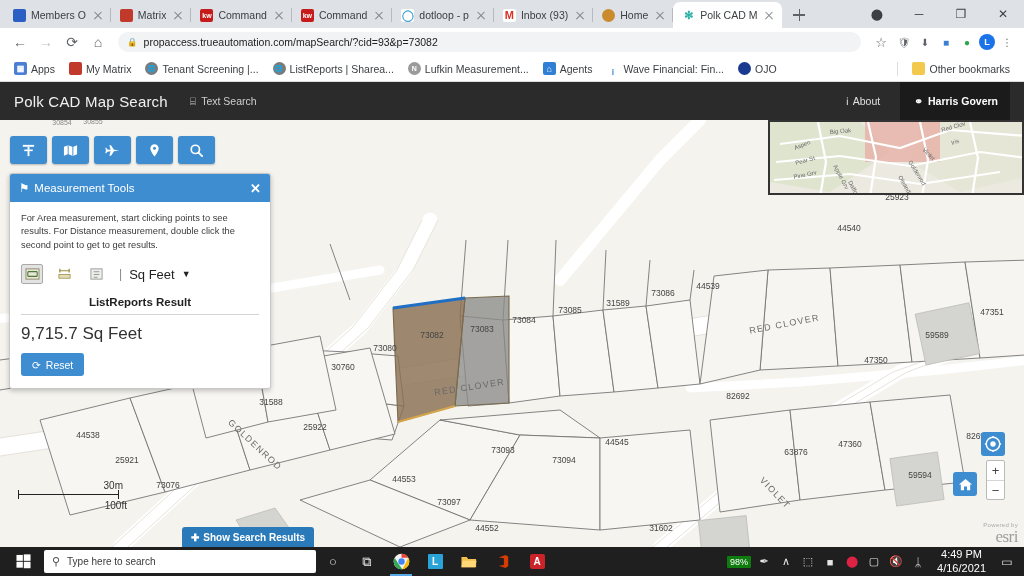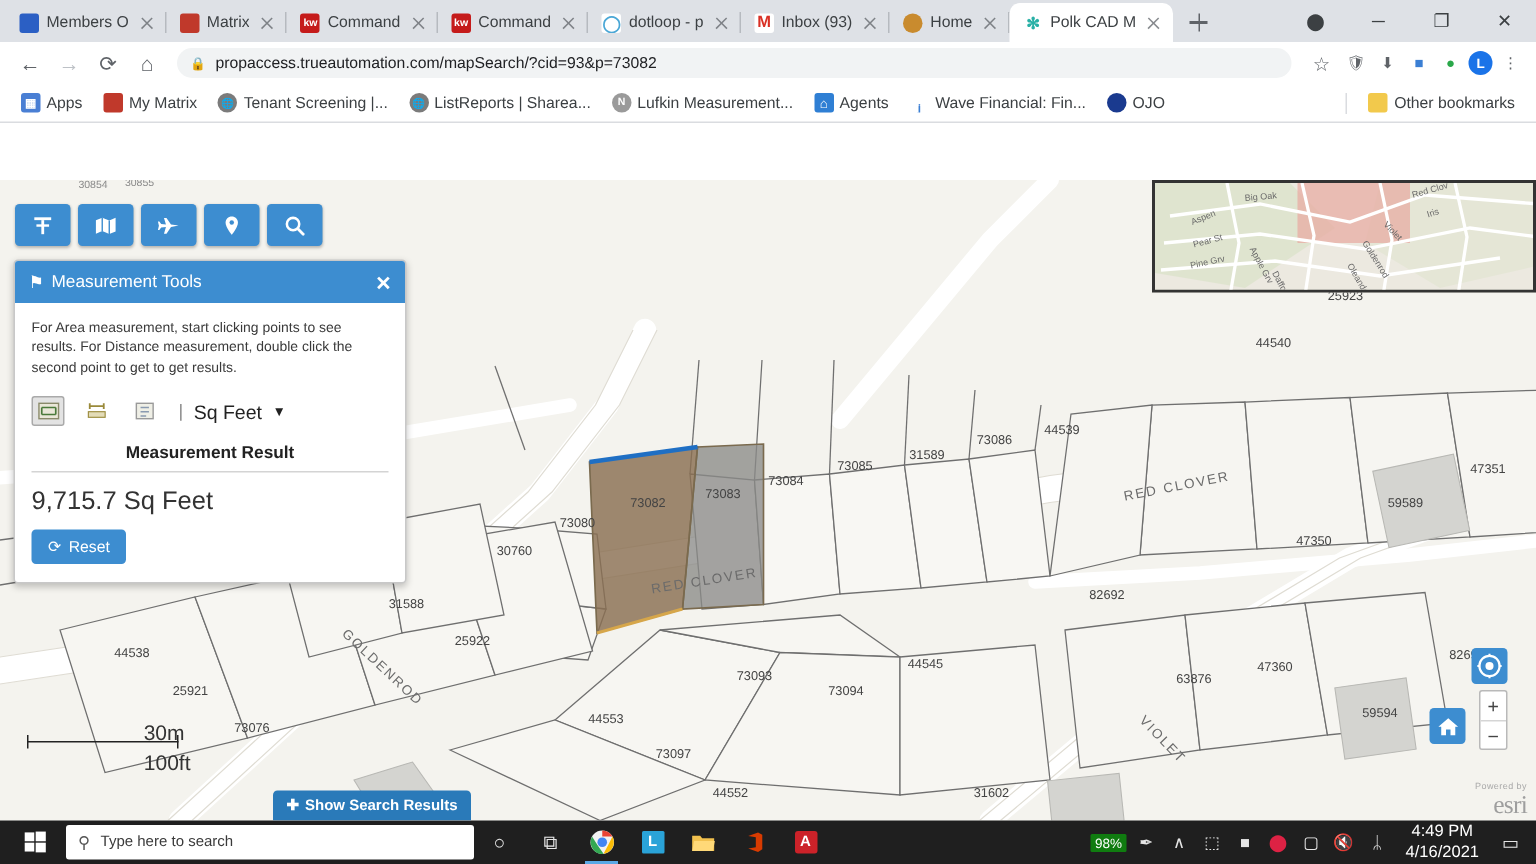--- a/index.html
+++ b/index.html
@@ -206,21 +206,21 @@
   
   .inset {
     position: absolute; top: 0; right: 0; width: 256px; height: 75px;
     border: 2px solid #333; border-left: 2px solid #333;
     background: #ece9e0; overflow: hidden; z-index: 25;
   }
 
   
   .scalebar {
     position: absolute; left: 18px; bottom: 47px; z-index: 20;
-    font-size: 14px; color: #333;
+    font-size: 10px; color: #333;
   }
   .sb-line { position: relative; width: 101px; height: 11px; }
   .sb-line::before {
     content: ""; position: absolute; left: 0; top: 5px;
     width: 101px; height: 1.4px; background: #222;
   }
   .sb-line::after {
     content: ""; position: absolute; left: 0; top: 1px;
     width: 1.4px; height: 9px; background: #222;
   }
@@ -427,20 +427,36 @@
       <span>OJO</span>
     </div>
     <div class="bm-spacer"></div>
     <div class="bm-divider"></div>
     <div class="bm">
       <span class="bm-ico" style="background:#f2c94c"></span>
       <span>Other bookmarks</span>
     </div>
   </div>
 
+  <div class="appheader">
+    <div class="app-title">Polk CAD Map Search</div>
+    <div class="app-textsearch">
+      <span>⌸</span>
+      <span>Text Search</span>
+    </div>
+    <div class="hdr-spacer"></div>
+    <div class="hdr-item">
+      <span>ℹ</span>
+      <span>About</span>
+    </div>
+    <div class="hdr-user">
+      <span>⚭</span>
+      <span>Harris Govern</span>
+    </div>
+  </div>
 
   <div class="mapwrap">
 
     <svg class="map-svg" width="1024" height="427" viewBox="0 0 1024 427">
       <rect x="0" y="0" width="1024" height="427" fill="#f4f3ee"></rect>
 
       <g stroke="#ffffff" fill="none" stroke-linecap="round">
         <path d="M -20 330 L 180 300 L 330 268 L 520 238 L 700 206 L 900 180 L 1040 170" stroke-width="18"></path>
         <path d="M 120 427 L 215 340 L 300 262 L 360 208 L 405 150 L 430 100" stroke-width="15"></path>
         <path d="M 660 427 L 740 360 L 820 300 L 900 252 L 1030 205" stroke-width="14"></path>
@@ -633,21 +649,21 @@
               <rect x="2" y="2" width="12" height="11" fill="#efefe6" stroke="#9a9a9a" stroke-width="1"></rect>
               <path d="M5 5 L11 5 M5 8 L11 8 M5 11 L9 11" stroke="#8a9ab0" stroke-width="1.1"></path>
             </svg>
           </div>
           <div class="mp-unit">
             <span class="bar">|</span>
             <span>Sq Feet</span>
             <span class="mp-caret">▼</span>
           </div>
         </div>
-        <div class="mp-result-ttl">Measurement Result</div>
+        <div class="mp-result-ttl">ListReports Result</div>
         <div class="mp-result-val">9,715.7 Sq Feet</div>
         <button class="mp-reset">
           <span>⟳</span>
           <span>Reset</span>
         </button>
       </div>
     </div>
 
     <div class="inset">
       <svg width="256" height="75" viewBox="0 0 256 75">

